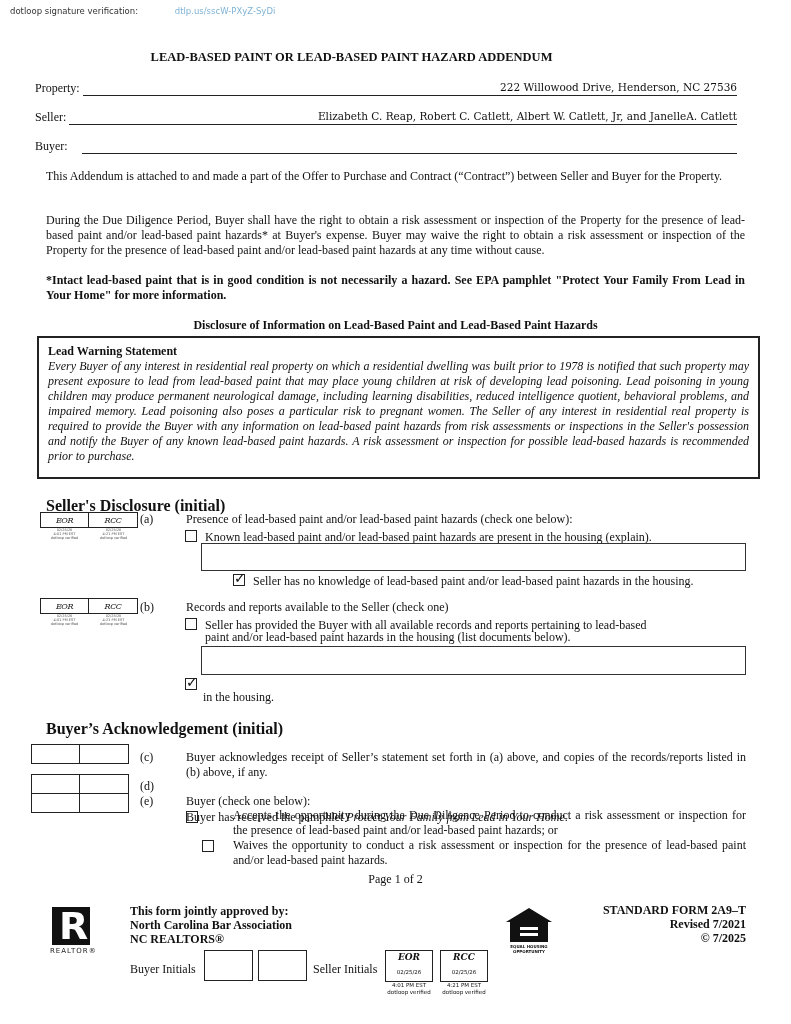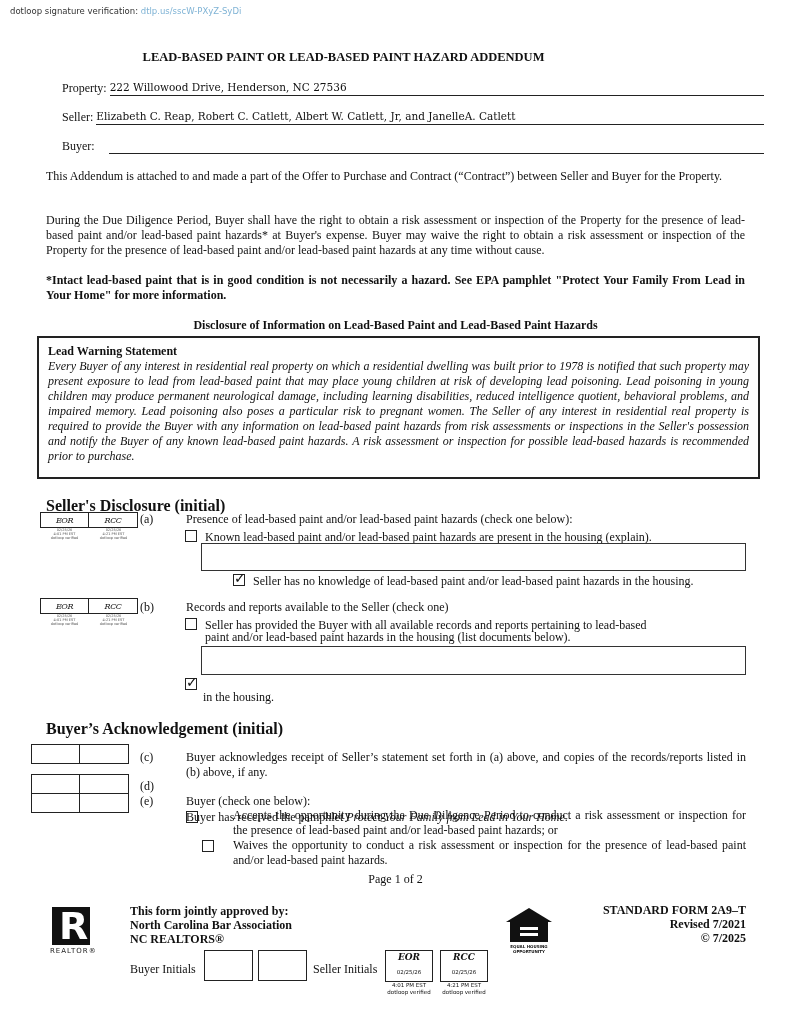--- a/index.html
+++ b/index.html
@@ -1,22 +1,22 @@
 <!DOCTYPE html>
 <html><head>
 <meta charset="utf-8">
 <style>
   html, body { margin:0; padding:0; background:#fff; }
   body { width:791px; height:1024px; position:relative; overflow:hidden;
          font-family:"Liberation Serif", serif; color:#111; }
   .abs { position:absolute; }
   .verif { left:10px; top:6px; font-family:"DejaVu Sans", sans-serif; font-size:8.5px; color:#333; }
-  .verif .link { color:#7fb3d5; }
-  .title { left:8px; width:671px; top:50px; text-align:center; font-weight:bold; font-size:12.5px; }
-  .field-row { left:62px; width:702px; font-size:12px; display:flex; align-items:flex-end; }
+  .verif .link { color:#7fb3d5;margin-left:34px; }
+  .title { left:16px; width:671px; top:50px; text-align:center; font-weight:bold; font-size:12.5px; }
+  .field-row { left:35px; width:702px; font-size:12px; display:flex; align-items:flex-end;text-align:right; }
   .field-row .lbl { white-space:nowrap; margin-right:3px; }
   .field-row .val { flex:1; border-bottom:1.2px solid #222; font-family:"DejaVu Serif", serif; font-size:10.5px; padding-bottom:1px; min-height:13px; }
   .para { left:46px; width:699px; font-size:12px; line-height:15px; text-align:justify; }
   .para.bold { font-weight:bold; }
   .center-h { left:0; width:791px; text-align:center; font-weight:bold; font-size:12px; }
   .warn-box { left:37px; top:336px; width:723px; height:143px; border:2px solid #222; box-sizing:border-box; padding:6px 9px; }
   .warn-box .h { font-weight:bold; font-size:12px; }
   .warn-box .t { font-style:italic; font-size:12px; line-height:15px; text-align:justify; }
   .sec-h { font-weight:bold; font-size:16px; }
   .init-pair { display:flex; }

